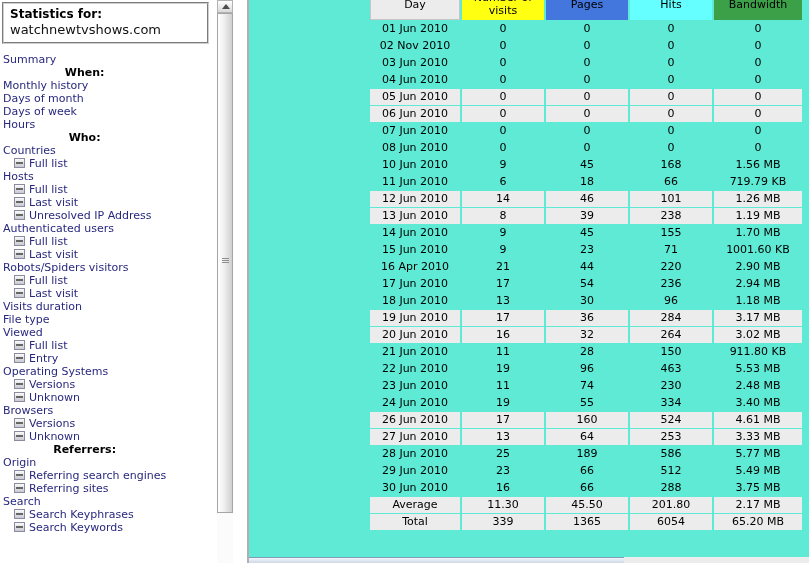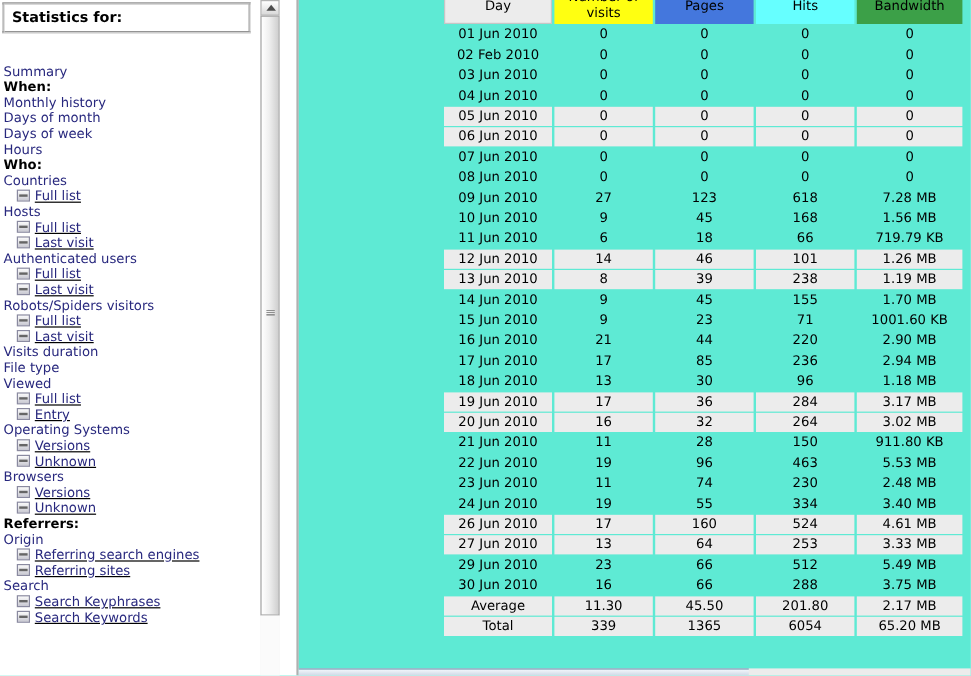--- a/index.html
+++ b/index.html
@@ -11,22 +11,22 @@
   .sidebar{position:absolute;left:0;top:0;width:217px;height:563px;background:#fff;}
   .stats-box{
     position:absolute;left:2px;top:2px;width:193px;
     border:2px groove #cfcfcf;background:#fff;padding:3px 4px 4px 6px;
   }
   .stats-label{font-weight:bold;font-size:12px;line-height:15px;}
   .stats-domain{font-size:13px;line-height:16px;color:#111;}
   .nav{position:absolute;left:3px;top:53px;}
   .nav-item{height:13px;line-height:13px;white-space:nowrap;}
   .nav-link{color:#28287E;text-decoration:none;cursor:pointer;}
-  .nav-header{font-weight:bold;color:#000;}
-  .nav-sub{padding-left:11px;text-decoration:underline;}
+  .nav-header{font-weight:bold;color:#000;text-align:center;}
+  .nav-sub{padding-left:11px;}
   .mini-icon{
     display:inline-block;width:9px;height:8px;box-sizing:content-box;
     border:1px solid #8a8aa0;background:linear-gradient(180deg,#fafafa,#c9c9d2);
     margin-right:4px;vertical-align:middle;position:relative;top:-1px;
   }
   .mini-icon::after{
     content:"";position:absolute;left:1px;right:1px;top:3px;height:2px;background:#666;
   }
   
   .vscroll{position:absolute;left:217px;top:0;width:16px;height:563px;background:#f7f7f7;}
@@ -77,34 +77,36 @@
     border-top:1px solid #7f9db9;
     background:linear-gradient(180deg,#f2f6fb,#cfd9e6);
   }
 </style>
 </head>
 <body>
 
 <div class="sidebar">
   <div class="stats-box">
     <div class="stats-label">Statistics for:</div>
+    <div class="stats-domain">watchnewtvshows.com</div>
   </div>
   <div class="nav">
       <div class="nav-item"><a class="nav-link">Summary</a></div>
       <div class="nav-item nav-header">When:</div>
       <div class="nav-item"><a class="nav-link">Monthly history</a></div>
       <div class="nav-item"><a class="nav-link">Days of month</a></div>
       <div class="nav-item"><a class="nav-link">Days of week</a></div>
       <div class="nav-item"><a class="nav-link">Hours</a></div>
       <div class="nav-item nav-header">Who:</div>
       <div class="nav-item"><a class="nav-link">Countries</a></div>
       <div class="nav-item nav-sub"><span class="mini-icon"></span><a class="nav-link">Full list</a></div>
       <div class="nav-item"><a class="nav-link">Hosts</a></div>
       <div class="nav-item nav-sub"><span class="mini-icon"></span><a class="nav-link">Full list</a></div>
       <div class="nav-item nav-sub"><span class="mini-icon"></span><a class="nav-link">Last visit</a></div>
+      <div class="nav-item nav-sub"><span class="mini-icon"></span><a class="nav-link">Unresolved IP Address</a></div>
       <div class="nav-item"><a class="nav-link">Authenticated users</a></div>
       <div class="nav-item nav-sub"><span class="mini-icon"></span><a class="nav-link">Full list</a></div>
       <div class="nav-item nav-sub"><span class="mini-icon"></span><a class="nav-link">Last visit</a></div>
       <div class="nav-item"><a class="nav-link">Robots/Spiders visitors</a></div>
       <div class="nav-item nav-sub"><span class="mini-icon"></span><a class="nav-link">Full list</a></div>
       <div class="nav-item nav-sub"><span class="mini-icon"></span><a class="nav-link">Last visit</a></div>
       <div class="nav-item"><a class="nav-link">Visits duration</a></div>
       <div class="nav-item"><a class="nav-link">File type</a></div>
       <div class="nav-item"><a class="nav-link">Viewed</a></div>
       <div class="nav-item nav-sub"><span class="mini-icon"></span><a class="nav-link">Full list</a></div>
@@ -150,21 +152,21 @@
     </thead>
     <tbody>
         <tr>
           <td>01 Jun 2010</td>
           <td>0</td>
           <td>0</td>
           <td>0</td>
           <td>0</td>
         </tr>
         <tr>
-          <td>02 Feb 2010</td>
+          <td>02 Nov 2010</td>
           <td>0</td>
           <td>0</td>
           <td>0</td>
           <td>0</td>
         </tr>
         <tr>
           <td>03 Jun 2010</td>
           <td>0</td>
           <td>0</td>
           <td>0</td>
@@ -197,27 +199,20 @@
           <td>0</td>
           <td>0</td>
           <td>0</td>
         </tr>
         <tr>
           <td>08 Jun 2010</td>
           <td>0</td>
           <td>0</td>
           <td>0</td>
           <td>0</td>
-        </tr>
-        <tr>
-          <td>09 Jun 2010</td>
-          <td>27</td>
-          <td>123</td>
-          <td>618</td>
-          <td>7.28 MB</td>
         </tr>
         <tr>
           <td>10 Jun 2010</td>
           <td>9</td>
           <td>45</td>
           <td>168</td>
           <td>1.56 MB</td>
         </tr>
         <tr>
           <td>11 Jun 2010</td>
@@ -248,30 +243,30 @@
           <td>1.70 MB</td>
         </tr>
         <tr>
           <td>15 Jun 2010</td>
           <td>9</td>
           <td>23</td>
           <td>71</td>
           <td>1001.60 KB</td>
         </tr>
         <tr>
-          <td>16 Jun 2010</td>
+          <td>16 Apr 2010</td>
           <td>21</td>
           <td>44</td>
           <td>220</td>
           <td>2.90 MB</td>
         </tr>
         <tr>
           <td>17 Jun 2010</td>
           <td>17</td>
-          <td>85</td>
+          <td>54</td>
           <td>236</td>
           <td>2.94 MB</td>
         </tr>
         <tr>
           <td>18 Jun 2010</td>
           <td>13</td>
           <td>30</td>
           <td>96</td>
           <td>1.18 MB</td>
         </tr>
@@ -323,20 +318,27 @@
           <td>160</td>
           <td>524</td>
           <td>4.61 MB</td>
         </tr>
         <tr class="shaded">
           <td>27 Jun 2010</td>
           <td>13</td>
           <td>64</td>
           <td>253</td>
           <td>3.33 MB</td>
+        </tr>
+        <tr>
+          <td>28 Jun 2010</td>
+          <td>25</td>
+          <td>189</td>
+          <td>586</td>
+          <td>5.77 MB</td>
         </tr>
         <tr>
           <td>29 Jun 2010</td>
           <td>23</td>
           <td>66</td>
           <td>512</td>
           <td>5.49 MB</td>
         </tr>
         <tr>
           <td>30 Jun 2010</td>

